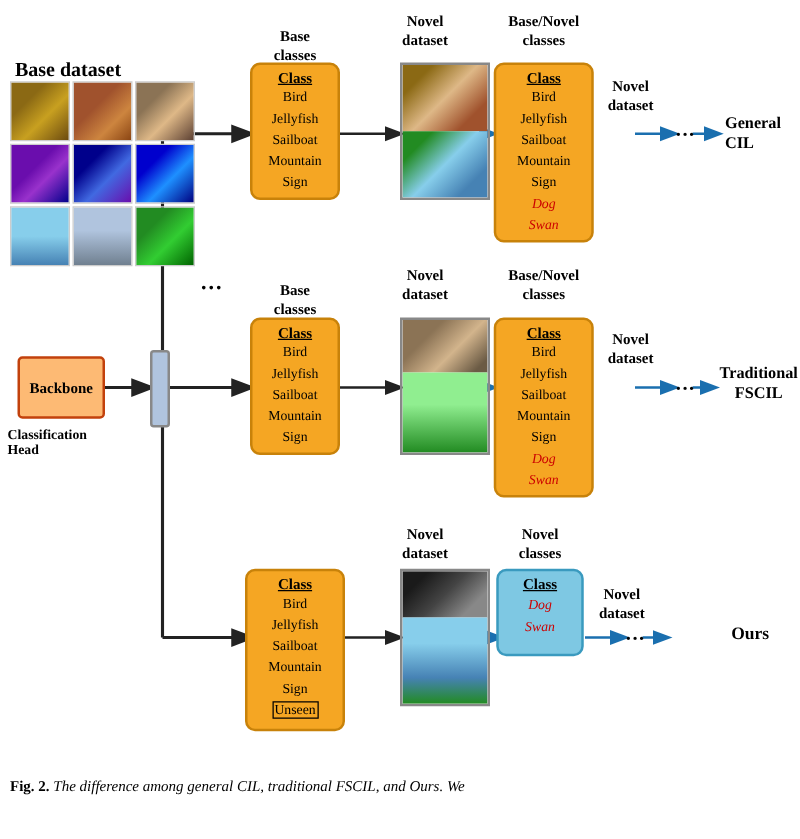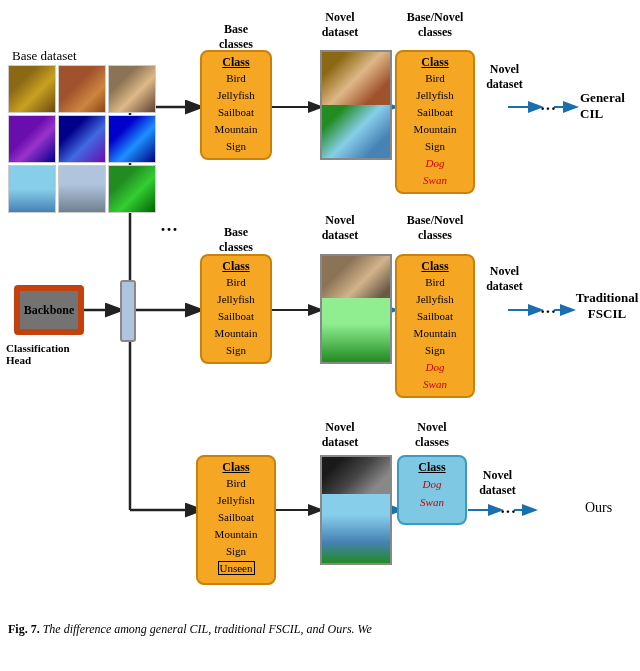--- a/index.html
+++ b/index.html
@@ -17,22 +17,22 @@
       width: 640px;
       height: 640px;
       position: relative;
     }
 
     
     .base-dataset-label {
       position: absolute;
       left: 12px;
       top: 48px;
-      font-size: 13px;
-      font-weight: normal;
+      font-size: 16px;
+      font-weight: bold;
     }
 
     .image-grid {
       position: absolute;
       left: 8px;
       top: 65px;
       display: grid;
       grid-template-columns: repeat(3, 48px);
       grid-template-rows: repeat(3, 48px);
       gap: 2px;
@@ -45,22 +45,22 @@
       border: 1px solid #ccc;
     }
 
     
     .backbone-box {
       position: absolute;
       left: 14px;
       top: 285px;
       width: 70px;
       height: 50px;
-      background: #737373;
-      border: 6px solid #c2410c;
+      background: #fdba74;
+      border: 2px solid #c2410c;
       border-radius: 4px;
       display: flex;
       align-items: center;
       justify-content: center;
       font-weight: bold;
       font-size: 12px;
       text-align: center;
     }
 
     
@@ -241,20 +241,20 @@
     <div style="font-size:11px; line-height:1.65;">
       <span style="color:#cc0000; font-style:italic;">Dog</span><br>
       <span style="color:#cc0000; font-style:italic;">Swan</span>
     </div>
   </div>
 
   <div style="position:absolute; left:470px; top:468px; font-size:12px; font-weight:bold; text-align:center; width:55px;">Novel<br>dataset</div>
 
   <div style="position:absolute; left:500px; top:503px; font-size:16px; font-weight:bold;">···</div>
 
-  <div style="position:absolute; left:585px; top:500px; font-size:14px; font-weight:normal;">Ours</div>
+  <div style="position:absolute; left:585px; top:500px; font-size:14px; font-weight:bold;">Ours</div>
 
   <div style="position:absolute; bottom:2px; left:8px; right:8px; font-size:12px; font-style:italic; line-height:1.4;">
-    <span style="font-weight:bold; font-style:normal;">Fig. 7.</span>
+    <span style="font-weight:bold; font-style:normal;">Fig. 2.</span>
     <span> The difference among general CIL, traditional FSCIL, and Ours. We</span>
   </div>
 
 </div>
 
 </body></html>

